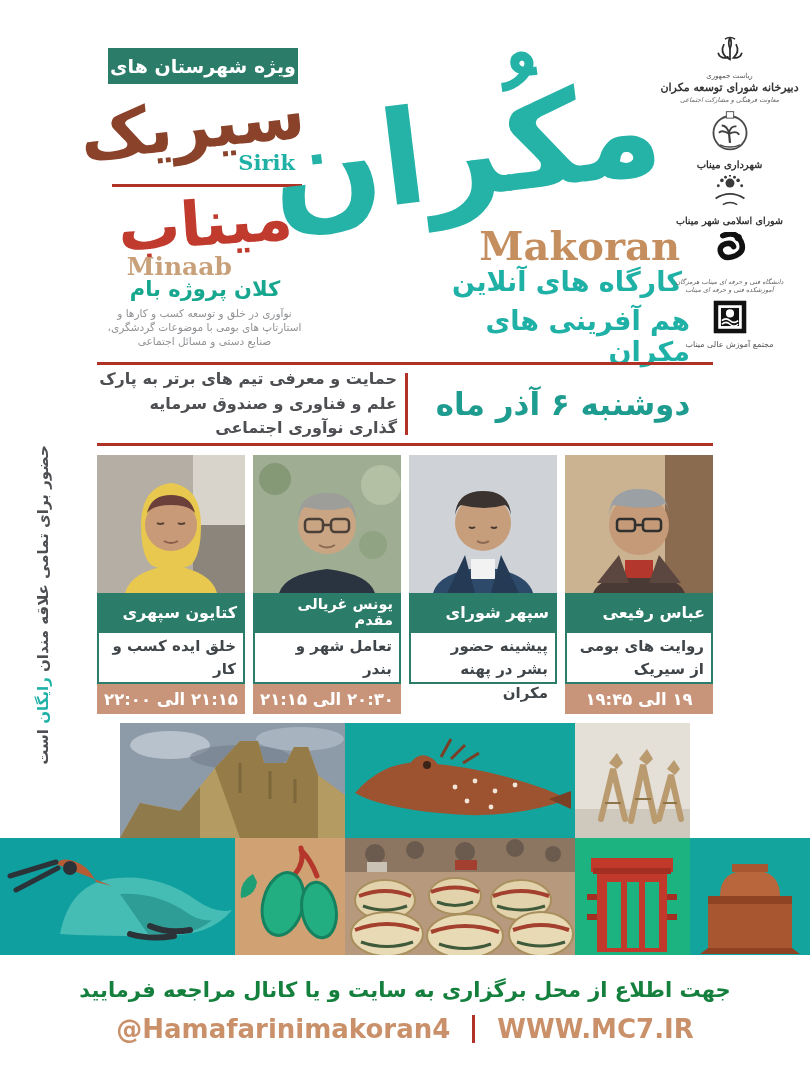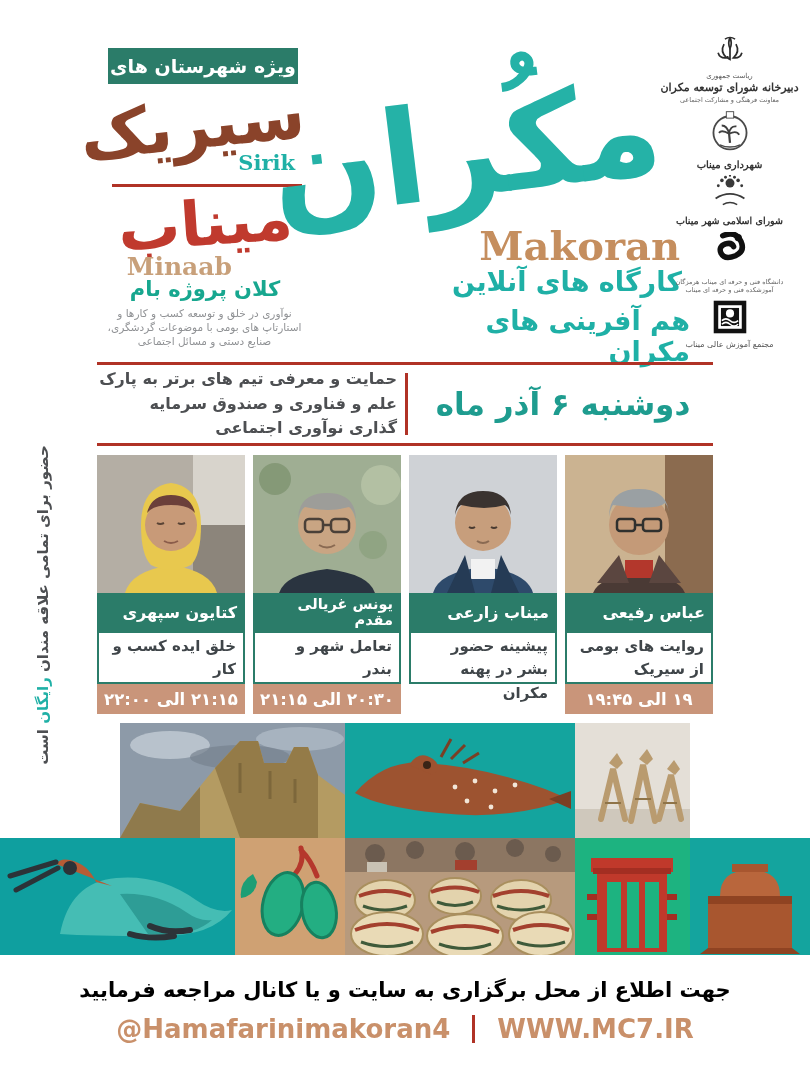--- a/index.html
+++ b/index.html
@@ -42,21 +42,21 @@
   .subtitle2 { right:120px; top:305px; width:285px; color:#1fb0a6;
     font-size:27px; font-weight:bold; text-align:right; }
 
   
   .logos { right:8px; top:34px; width:145px; display:flex; flex-direction:column;
     align-items:center; gap:4px; }
   .logo-block { display:flex; flex-direction:column; align-items:center; text-align:center; }
   .logo-cap-sm { font-size:7px; color:#555; line-height:1.35; }
   .logo-cap-md { font-size:11px; color:#333; font-weight:bold; line-height:1.3;
     font-family:"DejaVu Serif", serif; }
-  .logo-cap-xs { font-size:6.5px; color:#666; line-height:1.3; }
+  .logo-cap-xs { font-size:6.5px; color:#666; line-height:1.3;font-style:italic; }
 
   
   .info-band { right:97px; top:362px; width:616px; height:84px;
     border-top:3px solid #b03226; border-bottom:3px solid #b03226; }
   .date-cell { position:absolute; right:0; top:0; width:300px; height:100%;
     display:flex; align-items:center; justify-content:center; }
   .date-text { color:#1e9c8f; font-size:31px; font-weight:bold; }
   .band-vline { position:absolute; right:305px; top:8px; width:3px; height:62px;
     background:#b03226; }
   .support-cell { position:absolute; left:0; top:0; width:300px; height:100%;
@@ -81,21 +81,21 @@
   .free-note { left:-132px; top:590px; width:350px; height:30px;
     transform:rotate(-90deg); color:#4d4f52; font-size:15px; font-weight:bold;
     text-align:center; line-height:30px; white-space:nowrap; }
   .free-note .hl { color:#1fb0a6; }
 
   
   .tile { position:absolute; overflow:hidden; }
   .tile svg { display:block; }
 
   
-  .footer-line1 { left:0; right:0; top:978px; text-align:center; color:#000000;
+  .footer-line1 { left:0; right:0; top:978px; text-align:center; color:#15803d;
     font-size:21px; font-weight:bold; }
   .footer-line2 { left:0; right:0; top:1014px; display:flex; direction:ltr;
     align-items:center; justify-content:center; gap:22px; }
   .footer-handle, .footer-site { color:#c9906a; font-size:26px; font-weight:bold;
     direction:ltr; }
   .footer-bar { width:3px; height:28px; background:#b03226; }
 </style>
 </head>
 <body>
 
@@ -232,21 +232,21 @@
           <rect width="148" height="138" fill="#cfd2d6"></rect>
           <path d="M74 112 q-44 5 -50 26 h100 q-6 -21 -50 -26" fill="#2e4a6b"></path>
           <path d="M62 104 h24 v20 h-24z" fill="#f2f2f2"></path>
           <circle cx="74" cy="68" r="28" fill="#c79e7c"></circle>
           <path d="M46 60 q2 -24 28 -24 q26 0 28 24 q-2 -8 -6 -10 q-20 6 -44 0 q-4 2 -6 10" fill="#3a3330"></path>
           <path d="M60 72 q3 2 6 0 M82 72 q3 2 6 0" stroke="#4a3b31" stroke-width="2" fill="none"></path>
           <path d="M68 86 q6 4 12 0" stroke="#8a6a52" stroke-width="2" fill="none"></path>
           <path d="M56 100 l-18 38 h28z M92 100 l18 38 h-28z" fill="#253b55"></path>
         </svg>
       </div>
-      <div class="name-band">میناب زارعی</div>
+      <div class="name-band">سپهر شورای</div>
       <div class="topic-box">پیشینه حضور بشر در پهنه مکران</div>
     </div>
 
     <div class="card">
       <div class="photo">
         <svg width="148" height="138" viewBox="0 0 148 138">
           <rect width="148" height="138" fill="#9fae93"></rect>
           <circle cx="22" cy="24" r="16" fill="#7e9371" opacity="0.8"></circle>
           <circle cx="128" cy="30" r="20" fill="#b8c4a8" opacity="0.8"></circle>
           <circle cx="120" cy="90" r="14" fill="#8aa07c" opacity="0.7"></circle>

